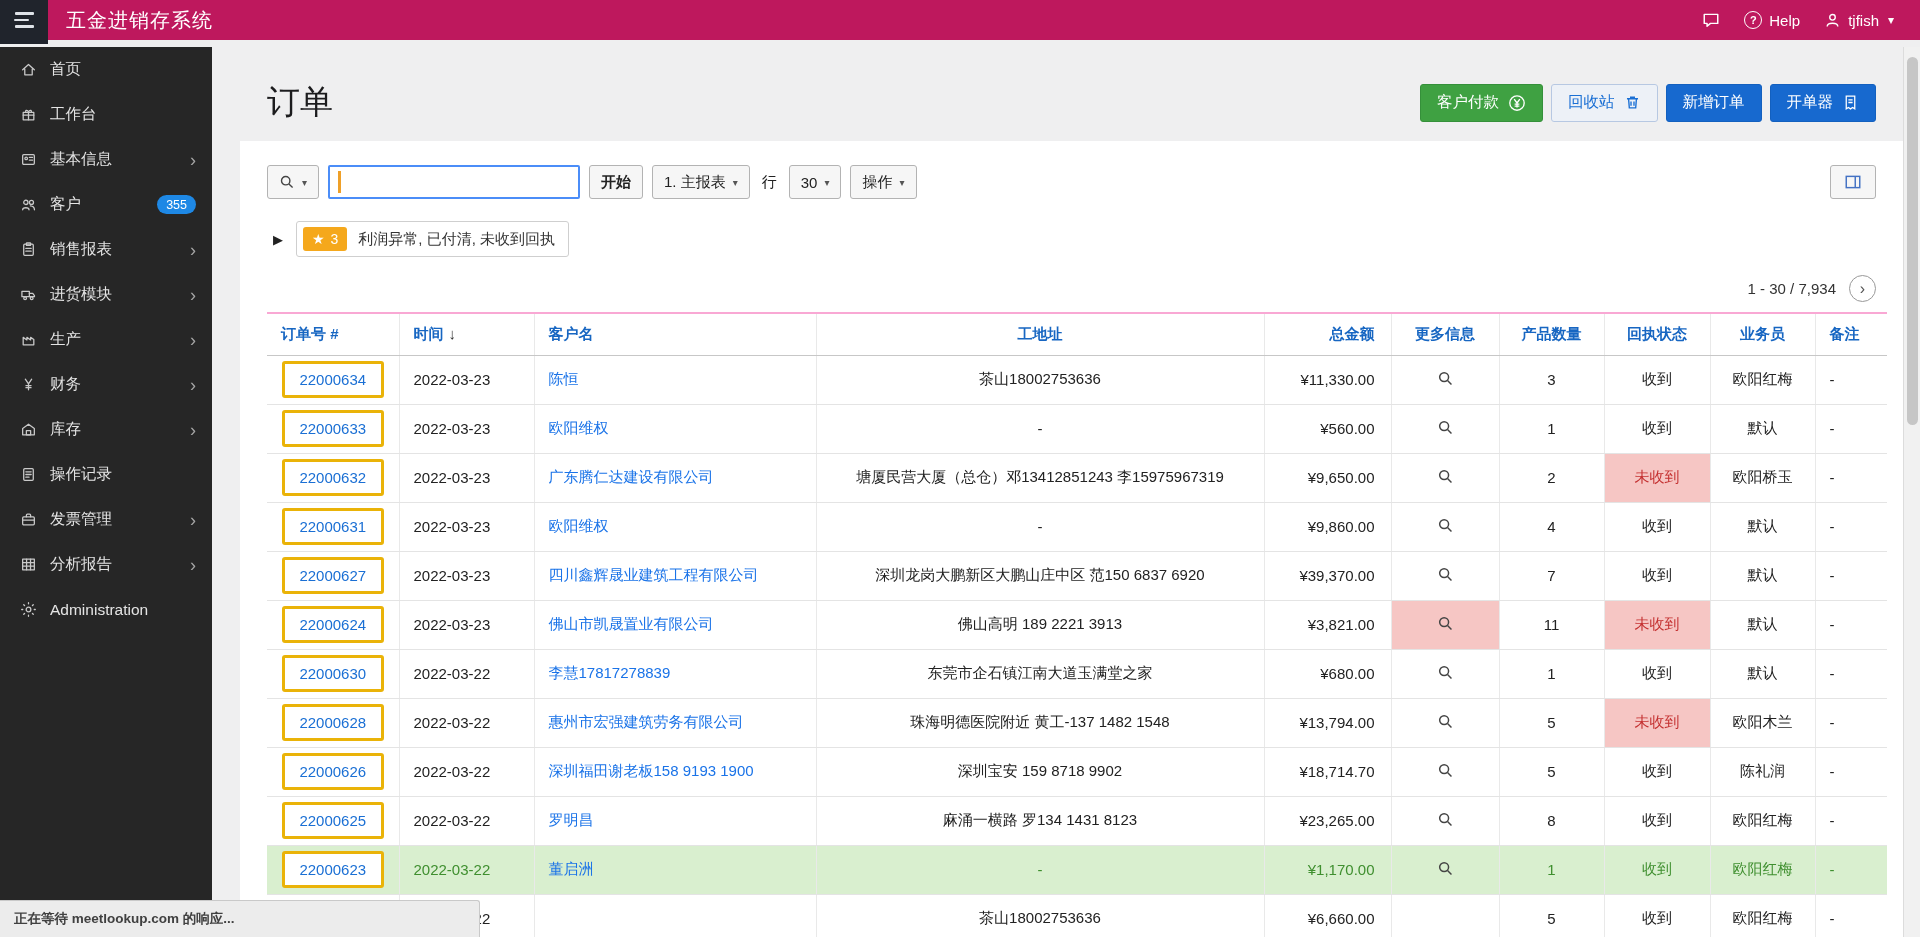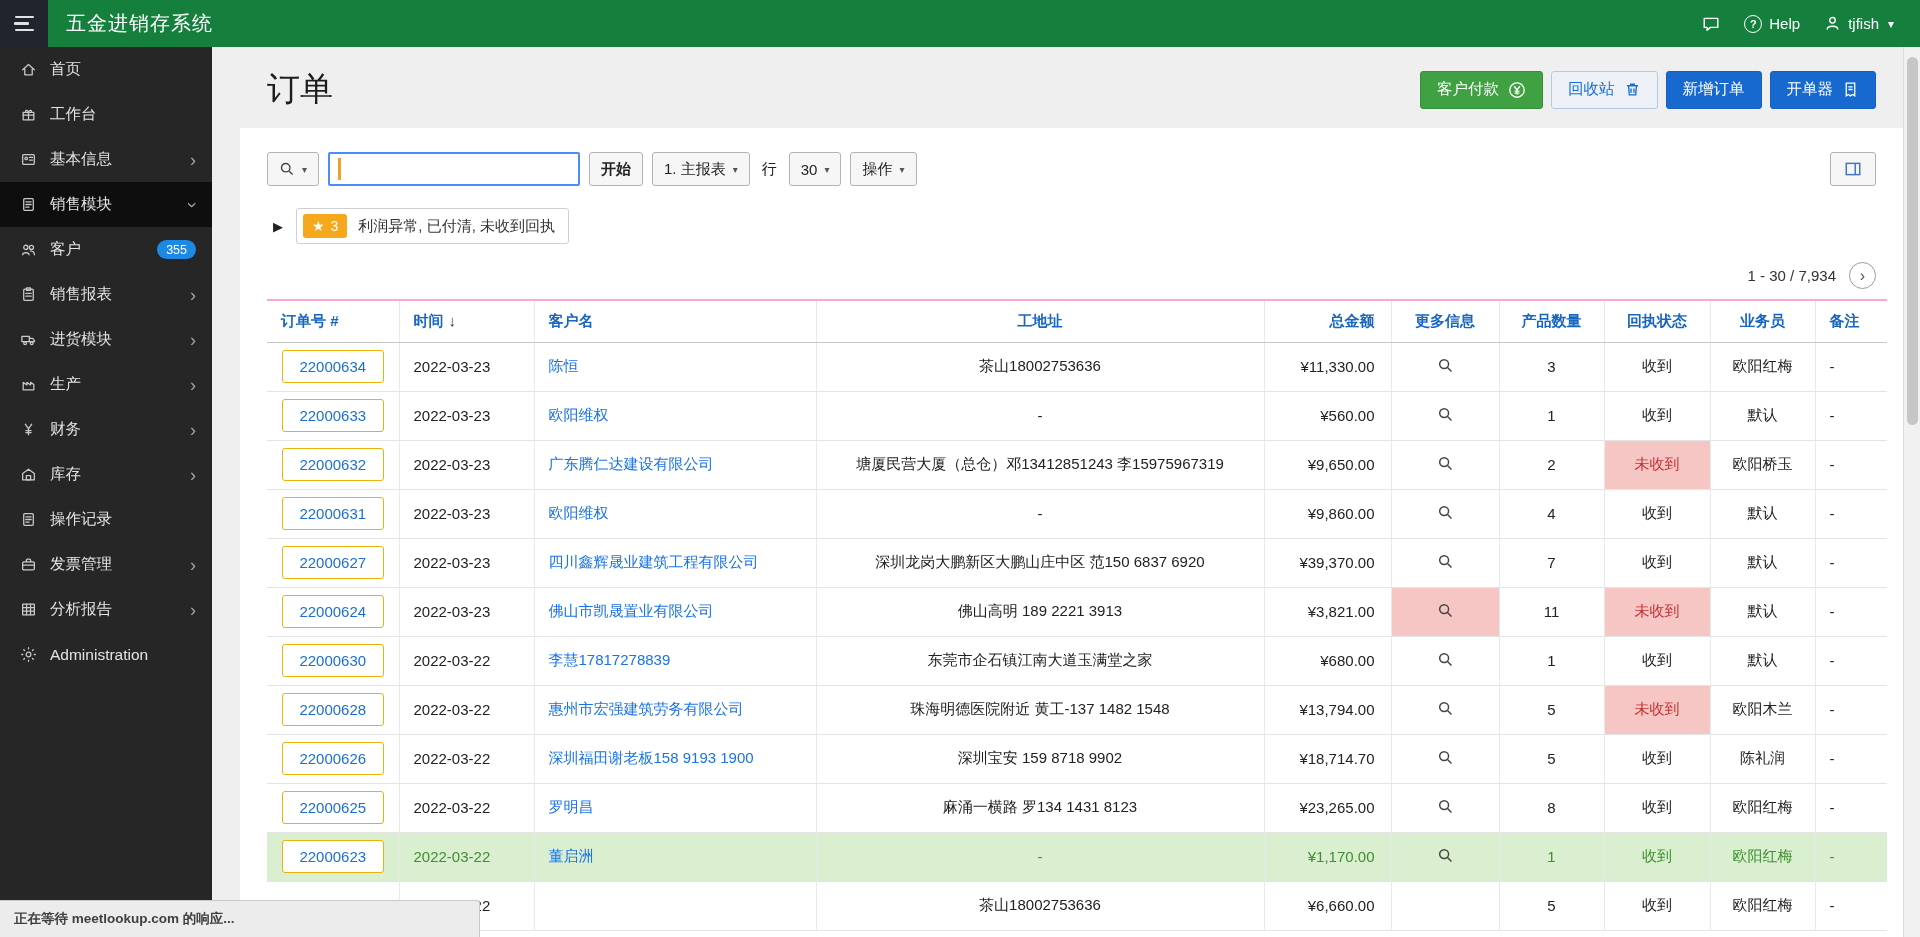--- a/index.html
+++ b/index.html
@@ -1,41 +1,41 @@
 <!DOCTYPE html>
 <html><head>
 <meta charset="utf-8">
 <style>
   * { box-sizing: border-box; margin: 0; padding: 0; }
   html,body { width:1920px; height:937px; overflow:hidden; }
   body { font-family:"Liberation Sans","DejaVu Sans",sans-serif; background:#efeff0; }
 
   
-  .topbar { position:fixed; top:0; left:0; right:0; height:47px; background:#15803d; display:flex; align-items:center; z-index:30; }
+  .topbar { position:fixed; top:0; left:0; right:0; height:40px; background:#be185d; display:flex; align-items:center; z-index:30; }
   .menu-btn { width:48px; height:47px; background:#20242c; display:flex; flex-direction:column; align-items:center; justify-content:center; gap:4px; cursor:pointer; }
   .menu-btn span { display:block; width:19px; height:2.4px; background:#dfe3e8; border-radius:1px; }
   .menu-btn span:nth-child(2){ width:15px; align-self:flex-start; margin-left:14px; }
   .tb-title { color:#fff; font-size:20px; margin-left:18px; letter-spacing:1px; }
   .tb-right { margin-left:auto; display:flex; align-items:center; gap:24px; margin-right:26px; color:#fff; font-size:15px; }
   .tb-item { display:inline-flex; align-items:center; gap:7px; cursor:pointer; }
   .help-circle { width:18px; height:18px; border:1.5px solid #fff; border-radius:50%; font-size:11px; display:inline-flex; align-items:center; justify-content:center; font-weight:bold; }
   .tb-chev { font-size:12px; margin-left:2px; }
 
   
   .sidebar { position:fixed; top:47px; left:0; width:212px; bottom:0; background:#262626; z-index:20; }
   .side-item { display:flex; align-items:center; height:45px; padding:0 16px 0 19px; color:#e4e4e4; font-size:15.5px; cursor:pointer; gap:13px; }
   .side-item.active { background:#0e0e0e; }
   .s-icon { width:18px; display:inline-flex; justify-content:center; }
   .s-badge { margin-left:auto; background:#1e88e5; color:#fff; font-size:12.5px; padding:2.5px 9px; border-radius:10px; }
   .s-chev { margin-left:auto; color:#a5a5a5; font-size:18px; line-height:1; }
   .s-chev.down { transform:rotate(90deg); }
 
   
   .content { position:fixed; left:240px; top:47px; right:17px; bottom:0; overflow:hidden; }
-  .page-head { display:flex; align-items:center; padding:20px 27px 16px; }
+  .page-head { display:flex; align-items:center; padding:20px 27px 16px;margin-top:13px; }
   .page-title { font-size:33px; color:#1c1c1e; font-weight:500; }
   .head-actions { margin-left:auto; display:flex; gap:8px; }
   .btn { height:38px; display:inline-flex; align-items:center; gap:9px; padding:0 16px; border-radius:3px; font-size:15.5px; border:1px solid transparent; cursor:pointer; white-space:nowrap; }
   .btn.green { background:#3fa142; color:#fff; border-color:#35903a; }
   .btn.light { background:#edf1f7; border-color:#b7c8e2; color:#1a6fd4; }
   .btn.blue  { background:#1769cf; color:#fff; border-color:#1360bf; }
   .btn svg { flex:0 0 auto; }
 
   .panel { background:#fff; height:100%; padding:24px 27px 0; }
 
@@ -67,21 +67,21 @@
   .orders th { height:42px; font-size:15px; color:#1766c2; font-weight:bold; border-bottom:1px solid #c7c7c7; border-top:2px solid #f9a8d4; background:#fff; cursor:pointer; white-space:nowrap; }
   .orders td { height:49px; font-size:15px; color:#222; border-bottom:1px solid #e4e4e4; overflow:hidden; white-space:nowrap; text-overflow:ellipsis; background:#fff; }
   .orders th + th, .orders td + td { border-left:1px solid #e9e9e9; }
   .orders th:nth-child(1), .orders th:nth-child(2), .orders th:nth-child(3), .orders th:nth-child(10) { text-align:left; padding-left:14px; }
   .orders th:nth-child(5) { text-align:right; padding-right:16px; }
   .orders td:nth-child(2), .orders td:nth-child(3), .orders td:nth-child(10) { text-align:left; padding-left:14px; }
   .orders td:nth-child(1), .orders td:nth-child(4), .orders td:nth-child(6),
   .orders td:nth-child(7), .orders td:nth-child(8), .orders td:nth-child(9) { text-align:center; }
   .orders td:nth-child(5) { text-align:right; padding-right:16px; }
   .sort { margin-left:5px; color:#333; font-weight:normal; }
-  .order-chip { display:inline-block; min-width:102px; padding:7px 4px; border:1px solid #eab308; border-radius:3px; color:#1a6fd4; background:#fff; text-align:center; cursor:pointer; }
+  .order-chip { display:inline-block; min-width:102px; padding:7px 4px; border:3px solid #eab308; border-radius:3px; color:#1a6fd4; background:#fff; text-align:center; cursor:pointer; }
   .cust-link { color:#1a73e8; cursor:pointer; text-decoration:none; }
   .mag { cursor:pointer; display:inline-flex; align-items:center; }
   .row.highlight td { background:#d9efcf; color:#3f8f2f; }
   .cell-bad { background:#f6c6c4 !important; color:#c43131 !important; }
   .cell-bad-bg { background:#f6c6c4 !important; }
 
   
   .statusbar { position:fixed; left:0; bottom:0; background:#ececec; border:1px solid #c9c9c9; border-left:none; border-bottom:none; border-top-right-radius:3px; padding:9px 14px; font-size:13.5px; color:#404040; z-index:40; min-width:480px;font-weight:bold; }
   .vscroll { position:fixed; top:47px; right:0; width:17px; bottom:0; background:#f1f1f1; border-left:1px solid #dcdcdc; z-index:25; }
   .vthumb { position:absolute; top:10px; left:3px; width:11px; height:368px; background:#c6c6c6; border-radius:6px; }
@@ -141,32 +141,20 @@
       <span class="s-icon">
         <svg viewBox="0 0 16 16" width="17" height="17" fill="none" stroke="#c9c9c9" stroke-width="1.2" stroke-linecap="round" stroke-linejoin="round">
           <rect x="2.5" y="3.5" width="11" height="9" rx="1"></rect>
           <circle cx="5.8" cy="7" r="1.2"></circle>
           <line x1="8.8" y1="6" x2="11.8" y2="6"></line>
           <line x1="8.8" y1="8.6" x2="11.8" y2="8.6"></line>
         </svg>
       </span>
       <span class="s-label">基本信息</span>
       <span class="s-chev">›</span>
-    </div>
-    <div class="side-item active">
-      <span class="s-icon">
-        <svg viewBox="0 0 16 16" width="17" height="17" fill="none" stroke="#c9c9c9" stroke-width="1.2" stroke-linecap="round" stroke-linejoin="round">
-          <rect x="3.5" y="2.5" width="9" height="11" rx="1"></rect>
-          <line x1="5.5" y1="5.5" x2="10.5" y2="5.5"></line>
-          <line x1="5.5" y1="8" x2="10.5" y2="8"></line>
-          <line x1="5.5" y1="10.5" x2="8.5" y2="10.5"></line>
-        </svg>
-      </span>
-      <span class="s-label">销售模块</span>
-      <span class="s-chev down">›</span>
     </div>
     <div class="side-item">
       <span class="s-icon">
         <svg viewBox="0 0 16 16" width="17" height="17" fill="none" stroke="#c9c9c9" stroke-width="1.2" stroke-linecap="round" stroke-linejoin="round">
           <circle cx="5.5" cy="6" r="2"></circle>
           <path d="M2.5 13 C2.5 10.4 8.5 10.4 8.5 13"></path>
           <circle cx="10.8" cy="6" r="1.9"></circle>
           <path d="M9.8 9.4 C12.4 9.6 13.6 11.2 13.6 13"></path>
         </svg>
       </span>

